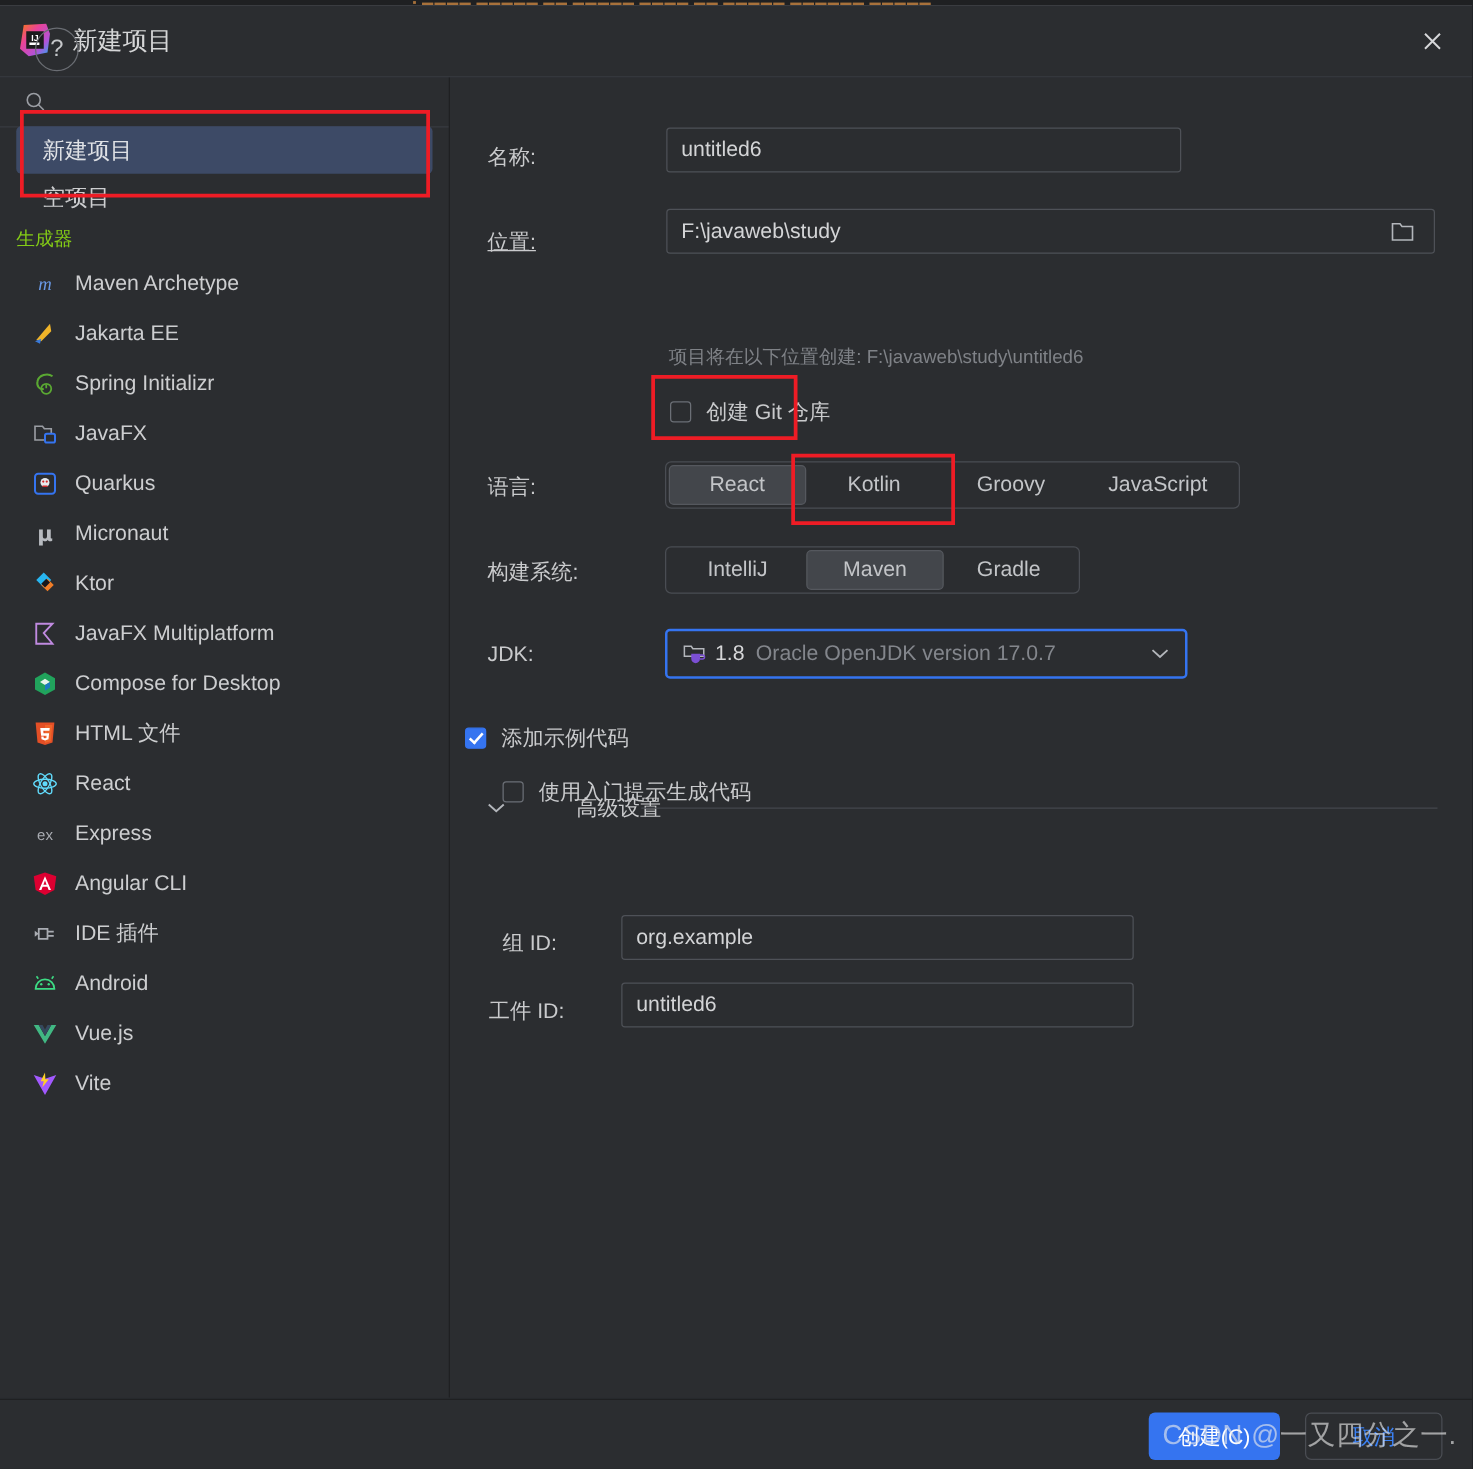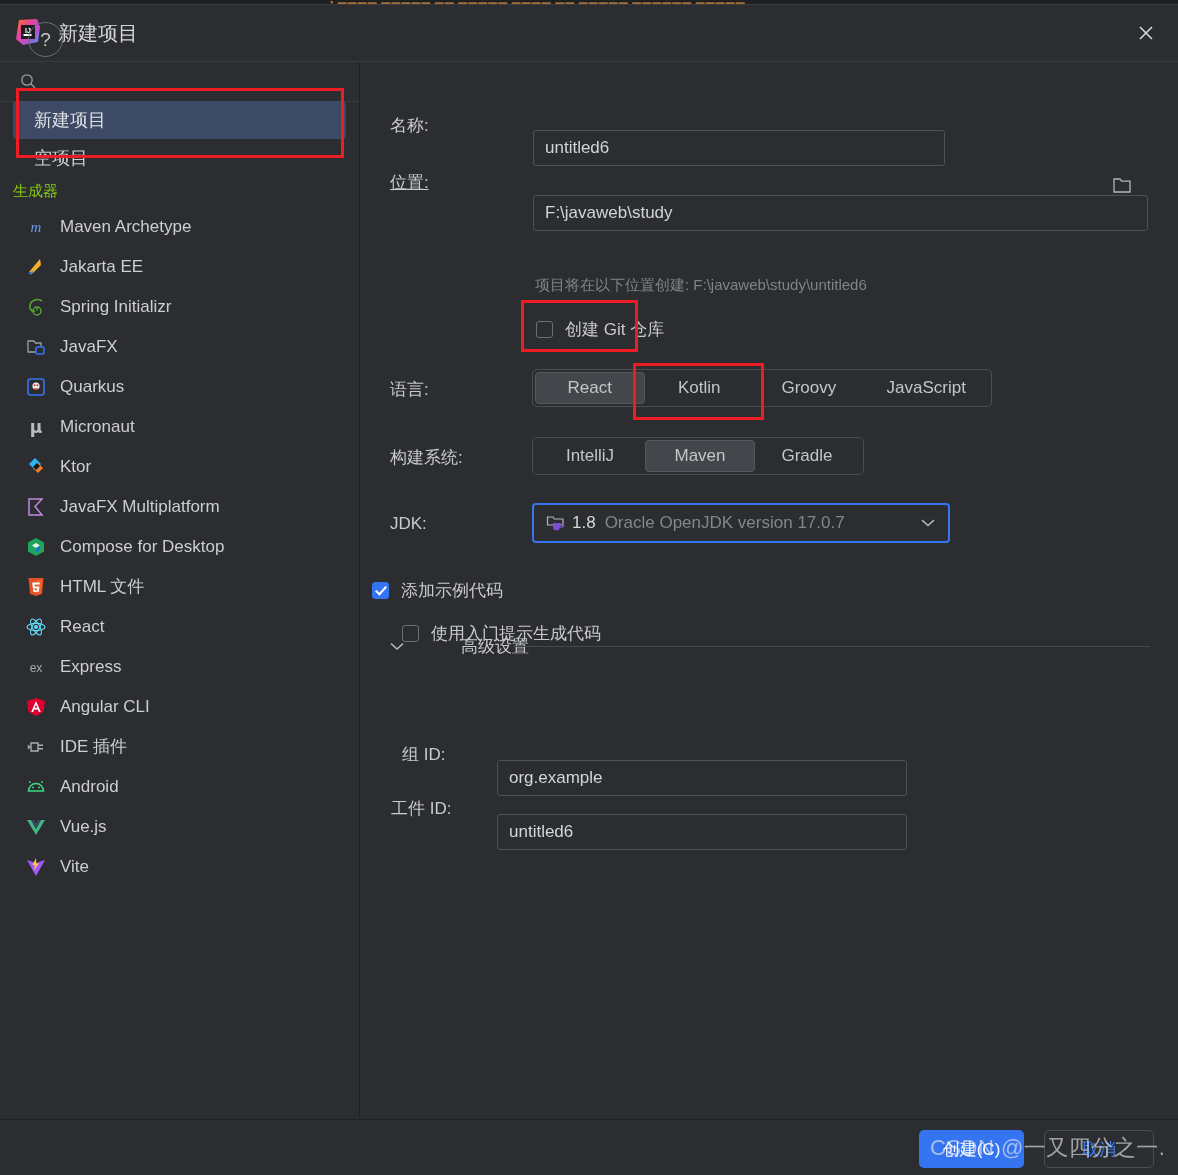--- a/index.html
+++ b/index.html
@@ -165,21 +165,20 @@
     position: absolute;
     background: #2b2d30;
     border: 1px solid #4e5157;
     border-radius: 3px;
     color: #d3d4d6;
     font-size: 17px;
     font-family: "Liberation Sans", sans-serif;
     padding: 0 11px;
     outline: none;
     box-sizing: border-box;
-    margin-top: 28px;
   }
   .hint {
     position: absolute;
     font-size: 15px;
     color: #7f8287;
   }
 
   
   .cb-wrap { position: absolute; display: flex; align-items: center; cursor: pointer; }
   .cb {
@@ -583,21 +582,21 @@
         </div>
 
       </div>
     </div>
 
     <div class="main">
 
       <div class="frow-label" style="left:30px; top:52px;">名称:</div>
       <input class="txtfield" style="left: 173px; top: 40px; width: 412px; height: 36px;" type="text" value="untitled6">
 
-      <div class="frow-label" style="left:30px; top:109px;text-decoration:underline;">位置:</div>
+      <div class="frow-label" style="left:30px; top:120px;text-decoration:underline;">位置:</div>
       <input class="txtfield" style="left: 173px; top: 105px; width: 615px; height: 36px; padding-right: 42px;" type="text" value="F:\javaweb\study">
       <div style="position:absolute; left:752px; top:114px; cursor:pointer;">
         <svg width="20" height="19" viewBox="0 0 20 19">
           <path d="M2 3 H8 L9.6 5.2 H18 V16 H2 Z" stroke="#b3b6bb" stroke-width="1.3" fill="none"></path>
         </svg>
       </div>
       <div class="hint" style="left:175px; top:214px;">项目将在以下位置创建: F:\javaweb\study\untitled6</div>
 
       <div class="cb-wrap" style="left:176px; top:256px;">
         <span class="cb"></span>

